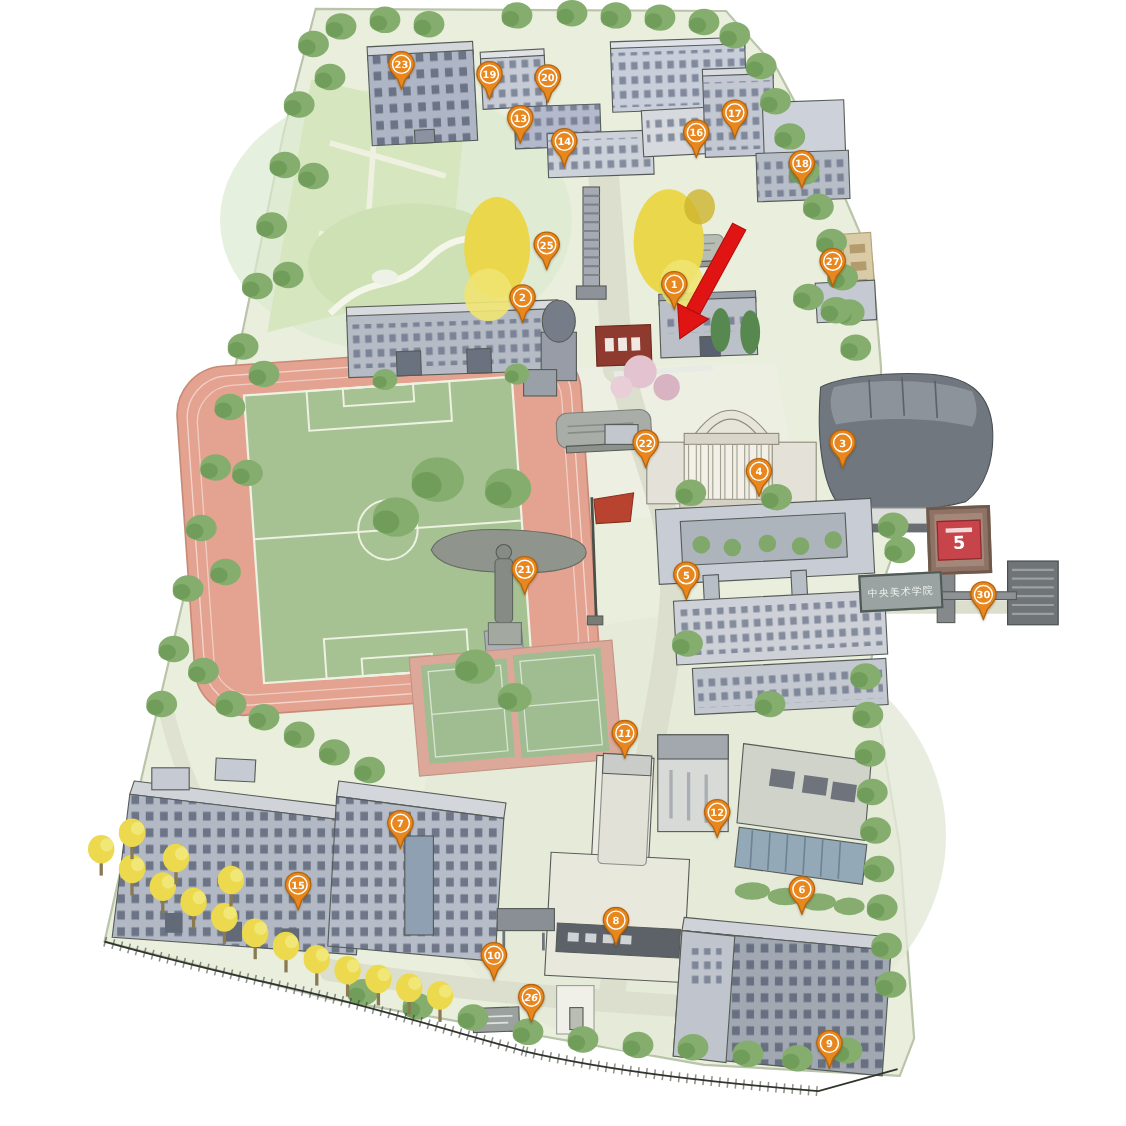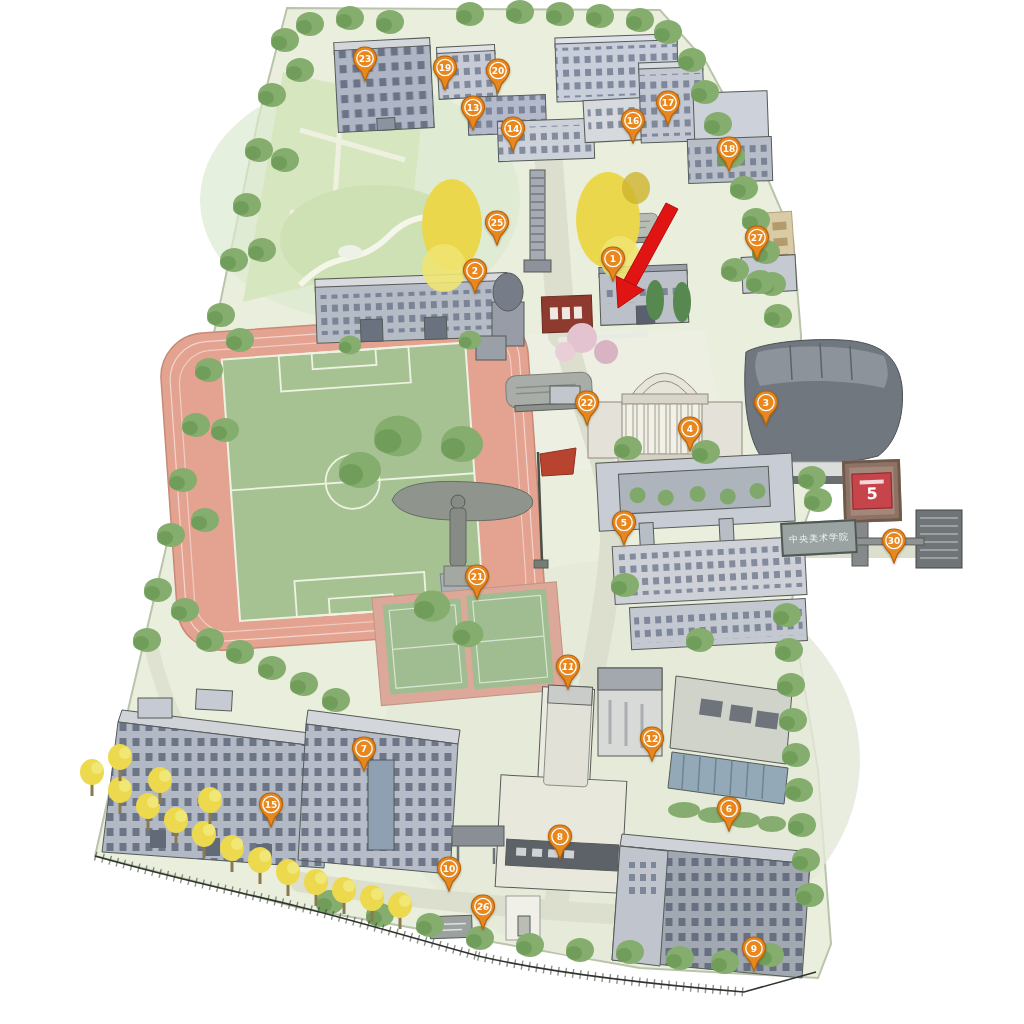--- a/index.html
+++ b/index.html
@@ -584,21 +584,21 @@
       <div class="pin" style="left: 624px; top: 522px;"><svg width="26" height="36" viewBox="0 0 26 36">
           <path d="M13 1 C6 1 1.5 6 1.5 12.5 C1.5 18 6 22 9.5 26 L13 35 L16.5 26 C20 22 24.5 18 24.5 12.5 C24.5 6 20 1 13 1 Z" fill="#e8871e" stroke="#b5650f" stroke-width="1.2"></path>
           <circle cx="13" cy="12.5" r="8.2" fill="none" stroke="#ffffff" stroke-width="1.3"></circle>
           <text x="13" y="16" text-anchor="middle" font-size="9" font-weight="bold" fill="#ffffff" font-family="DejaVu Sans, sans-serif">5</text>
         </svg></div>
       <div class="pin" style="left: 894px; top: 540px;"><svg width="26" height="36" viewBox="0 0 26 36">
           <path d="M13 1 C6 1 1.5 6 1.5 12.5 C1.5 18 6 22 9.5 26 L13 35 L16.5 26 C20 22 24.5 18 24.5 12.5 C24.5 6 20 1 13 1 Z" fill="#e8871e" stroke="#b5650f" stroke-width="1.2"></path>
           <circle cx="13" cy="12.5" r="8.2" fill="none" stroke="#ffffff" stroke-width="1.3"></circle>
           <text x="13" y="16" text-anchor="middle" font-size="9" font-weight="bold" fill="#ffffff" font-family="DejaVu Sans, sans-serif">30</text>
         </svg></div>
-      <div class="pin" style="left: 477px; top: 576px;"><svg width="26" height="36" viewBox="0 0 26 36">
+      <div class="pin" style="left: 477px; top: 517px;"><svg width="26" height="36" viewBox="0 0 26 36">
           <path d="M13 1 C6 1 1.5 6 1.5 12.5 C1.5 18 6 22 9.5 26 L13 35 L16.5 26 C20 22 24.5 18 24.5 12.5 C24.5 6 20 1 13 1 Z" fill="#e8871e" stroke="#b5650f" stroke-width="1.2"></path>
           <circle cx="13" cy="12.5" r="8.2" fill="none" stroke="#ffffff" stroke-width="1.3"></circle>
           <text x="13" y="16" text-anchor="middle" font-size="9" font-weight="bold" fill="#ffffff" font-family="DejaVu Sans, sans-serif">21</text>
         </svg></div>
       <div class="pin" style="left: 568px; top: 666px; font-style: italic;"><svg width="26" height="36" viewBox="0 0 26 36">
           <path d="M13 1 C6 1 1.5 6 1.5 12.5 C1.5 18 6 22 9.5 26 L13 35 L16.5 26 C20 22 24.5 18 24.5 12.5 C24.5 6 20 1 13 1 Z" fill="#e8871e" stroke="#b5650f" stroke-width="1.2"></path>
           <circle cx="13" cy="12.5" r="8.2" fill="none" stroke="#ffffff" stroke-width="1.3"></circle>
           <text x="13" y="16" text-anchor="middle" font-size="9" font-weight="bold" fill="#ffffff" font-family="DejaVu Sans, sans-serif">11</text>
         </svg></div>
       <div class="pin" style="left: 652px; top: 738px;"><svg width="26" height="36" viewBox="0 0 26 36">

